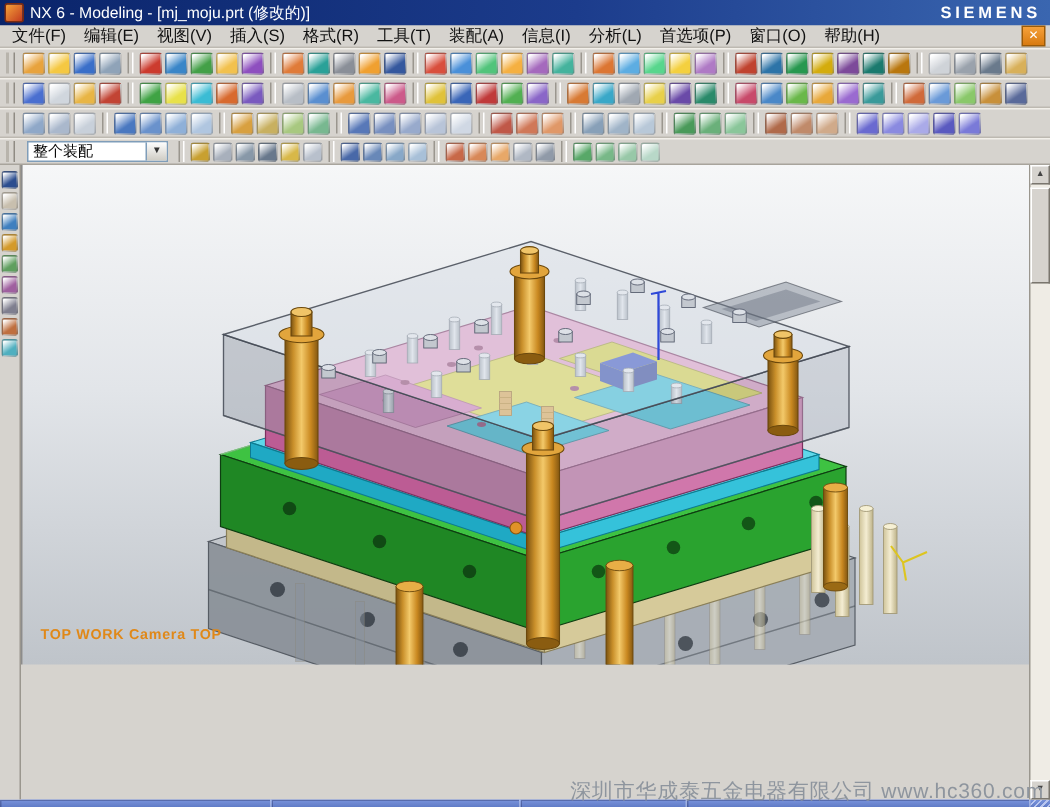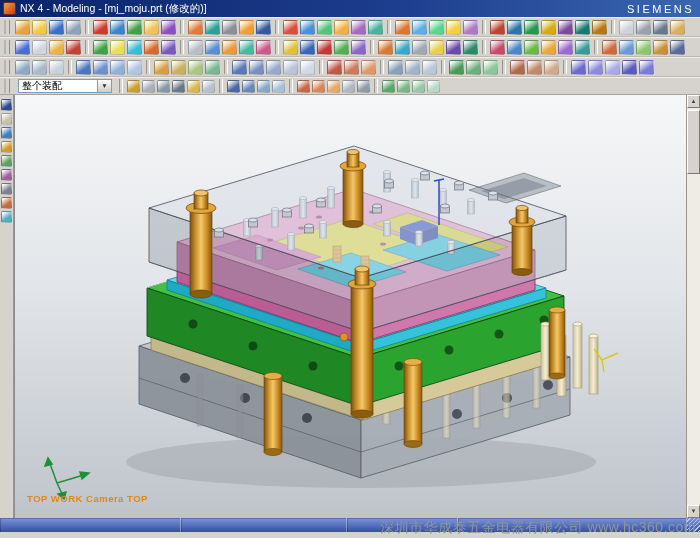--- a/index.html
+++ b/index.html
@@ -5,21 +5,21 @@
   html,body{margin:0;padding:0;width:700px;height:538px;overflow:hidden;
     font-family:"Liberation Sans","DejaVu Sans",sans-serif;background:#d6d3ce;}
   .app{position:relative;width:700px;height:538px;background:#d6d3ce;overflow:hidden;}
 
   
   .titlebar{height:17px;display:flex;align-items:center;gap:4px;padding:0 6px 0 3px;
     background:linear-gradient(90deg,#0a246a 0%,#1c3c8c 55%,#3a66b0 100%);
     color:#fff;font-size:10.5px;white-space:nowrap;}
   .appicon{width:11px;height:11px;border-radius:2px;
     background:linear-gradient(135deg,#f4a23a,#c23a1e);border:1px solid #7a2a10;}
-  .brand{margin-left:auto;font-weight:normal;letter-spacing:2.5px;font-size:11px;}
+  .brand{margin-left:auto;font-weight:bold;letter-spacing:2.5px;font-size:11px;}
 
   
   .menubar{height:14px;display:flex;align-items:center;background:#d6d3ce;
     border-bottom:1px solid #bdb9b1;font-size:11px;color:#111;padding-left:2px;}
   .menuitem{padding:0 6px;line-height:14px;cursor:default;}
   .doc-close{margin-left:auto;margin-right:3px;width:14px;height:12px;text-align:center;
     line-height:11px;font-size:8px;color:#fff;border:1px solid #9a5a08;
     background:linear-gradient(#f6a13a,#d87a10);}
 
   
@@ -40,21 +40,21 @@
   .select .txt{padding:0 3px;white-space:nowrap;overflow:hidden;flex:1;}
   .select .dd{width:13px;height:12px;font-size:6.5px;line-height:12px;text-align:center;
     color:#333;background:linear-gradient(#fdfdfd,#cfccc4);border-left:1px solid #7f9db9;}
   .filterbar .tbicon{width:13px;height:13px;}
 
   
   .main{display:flex;height:423px;position:relative;}
   .resbar{width:14px;background:#d6d3ce;border-right:1px solid #9a968e;
     display:flex;flex-direction:column;align-items:center;padding-top:3px;box-sizing:border-box;}
   .resbar .tbicon{width:11px;height:12px;margin:1px 0;}
-  .viewport{position:relative;width:672px;height:423px;overflow:hidden;
+  .viewport{position:relative;width:672px;height:333px;overflow:hidden;
     background:linear-gradient(180deg,#f6f7f8 0%,#e2e5e9 45%,#bfc4ca 100%);
     border-left:1px solid #8c8c8c;box-sizing:border-box;}
   .viewlabel{position:absolute;left:12px;bottom:14px;color:#e08818;
     font-weight:bold;font-size:9.5px;letter-spacing:.5px;}
   .scrollbar{width:14px;background:#efece5;display:flex;flex-direction:column;
     border-left:1px solid #9a968e;box-sizing:border-box;}
   .sbtn{height:13px;background:#d6d3ce;border:1px solid;border-color:#fff #7a766e #7a766e #fff;
     font-size:6px;text-align:center;line-height:11px;color:#444;box-sizing:border-box;}
   .sthumb{height:64px;margin-top:2px;background:#d6d3ce;border:1px solid;
     border-color:#fff #7a766e #7a766e #fff;box-sizing:border-box;}
@@ -71,24 +71,39 @@
   .wm2{position:absolute;right:4px;bottom:1px;z-index:60;font-size:14px;color:#8e959e;
     letter-spacing:.5px;white-space:nowrap;}
 </style>
 </head>
 <body>
 
 <div class="app">
 
   <div class="titlebar">
     <span class="appicon"></span>
-    <span>NX 4 - Modeling - [mj_moju.prt (修改的)]</span>
+    <span>NX 6 - Modeling - [mj_moju.prt (修改的)]</span>
     <span class="brand">SIEMENS</span>
   </div>
 
+  <div class="menubar">
+  <span class="menuitem">文件(F)</span>
+      <span class="menuitem">编辑(E)</span>
+      <span class="menuitem">视图(V)</span>
+      <span class="menuitem">插入(S)</span>
+      <span class="menuitem">格式(R)</span>
+      <span class="menuitem">工具(T)</span>
+      <span class="menuitem">装配(A)</span>
+      <span class="menuitem">信息(I)</span>
+      <span class="menuitem">分析(L)</span>
+      <span class="menuitem">首选项(P)</span>
+      <span class="menuitem">窗口(O)</span>
+      <span class="menuitem">帮助(H)</span>
+      <span class="doc-close">✕</span>
+    </div>
 
   <div class="tbrow">
       <div class="tbhandle"></div>
       <div class="tbicon" style="background: linear-gradient(145deg, rgb(255, 255, 255) 8%, rgb(232, 163, 61) 60%);"></div>
       <div class="tbicon" style="background: linear-gradient(145deg, rgb(255, 255, 255) 8%, rgb(245, 200, 66) 60%);"></div>
       <div class="tbicon" style="background: linear-gradient(145deg, rgb(255, 255, 255) 8%, rgb(58, 111, 201) 60%);"></div>
       <div class="tbicon" style="background: linear-gradient(145deg, rgb(255, 255, 255) 8%, rgb(143, 163, 184) 60%);"></div>
       <div class="tbsep"></div>
       <div class="tbicon" style="background: linear-gradient(145deg, rgb(255, 255, 255) 8%, rgb(204, 59, 46) 60%);"></div>
       <div class="tbicon" style="background: linear-gradient(145deg, rgb(255, 255, 255) 8%, rgb(58, 134, 200) 60%);"></div>

